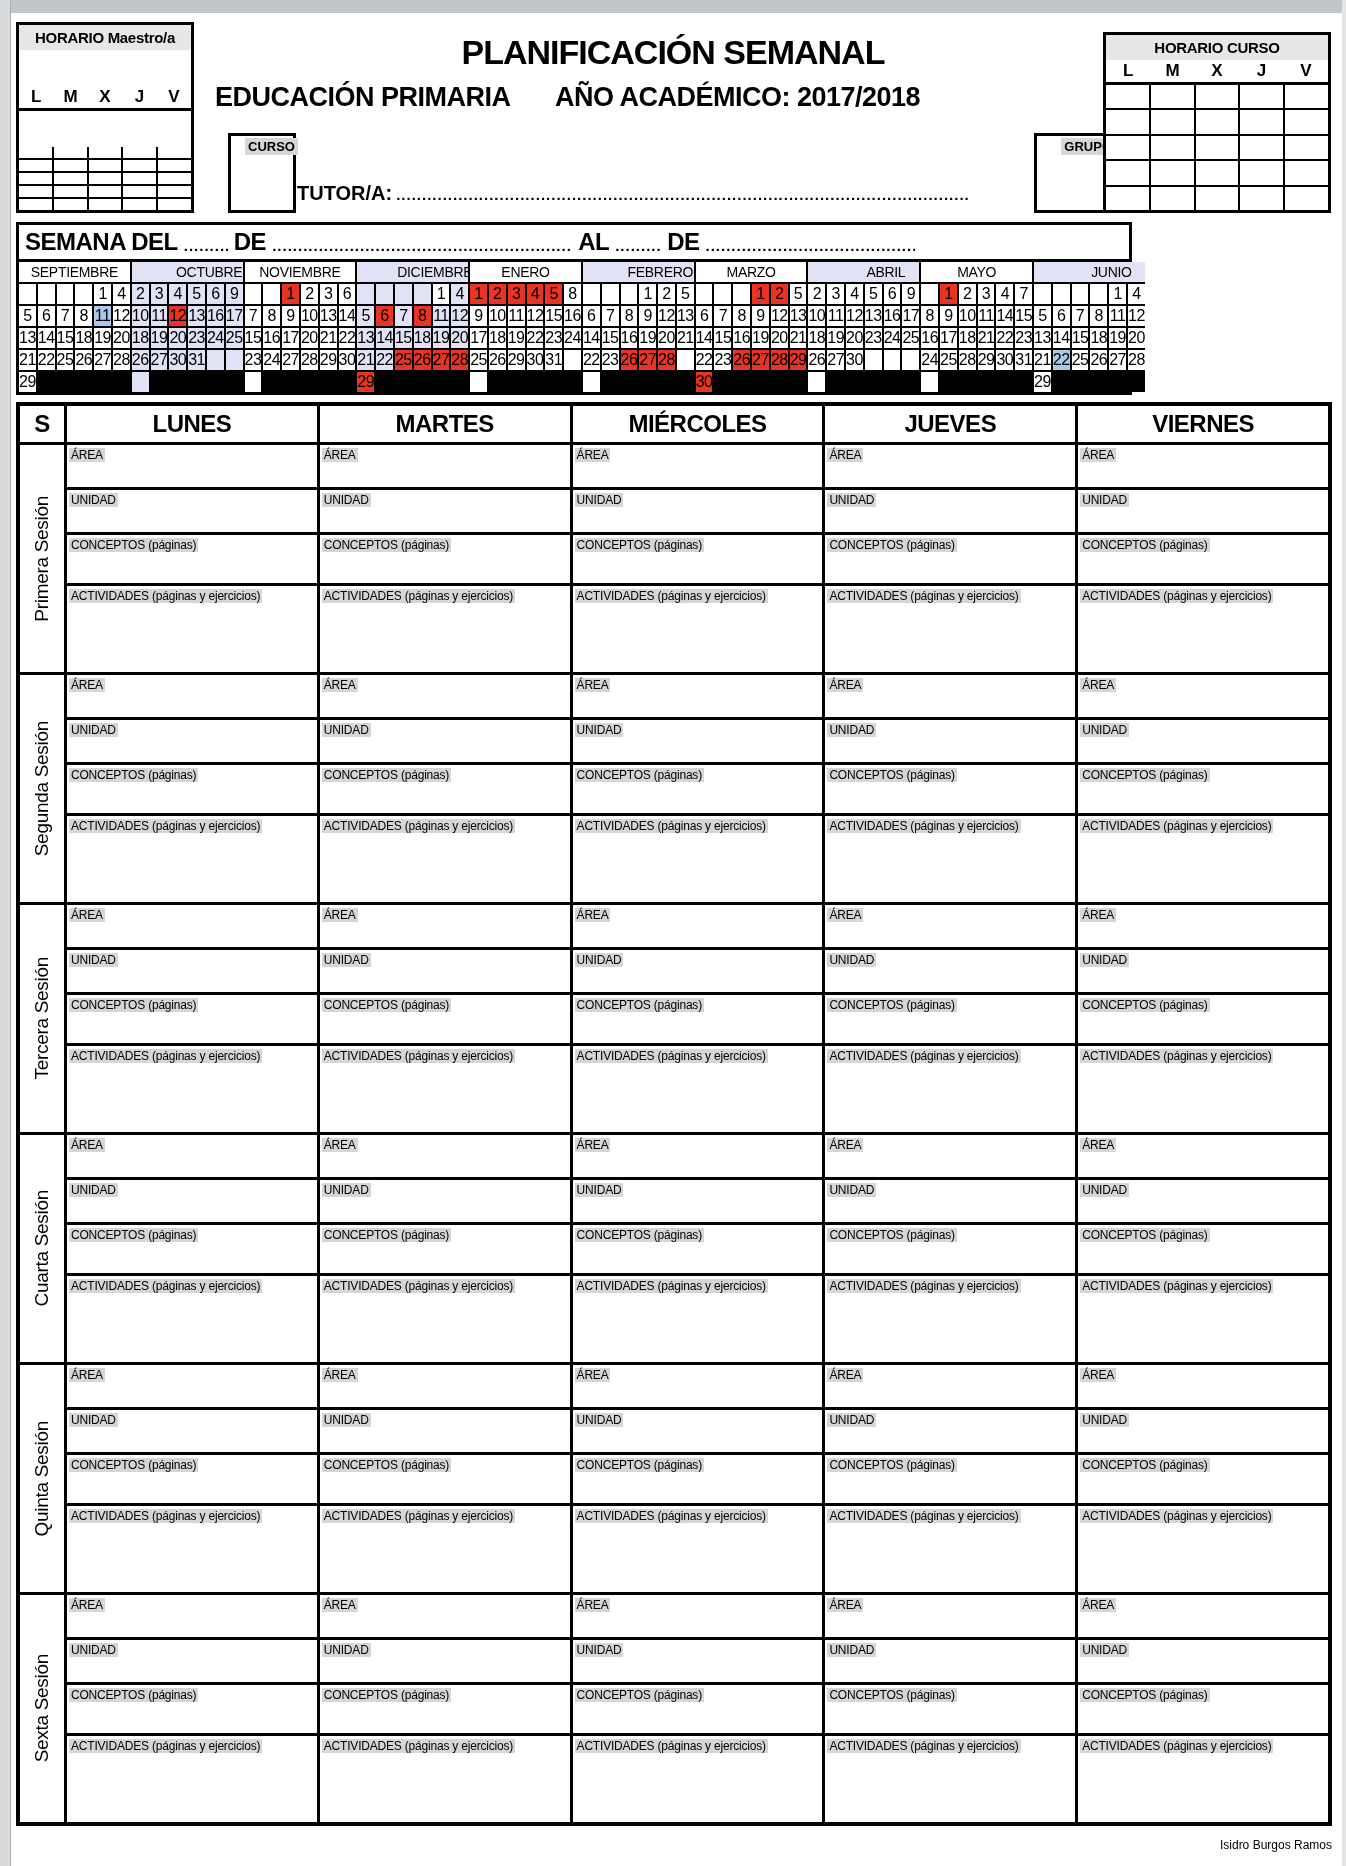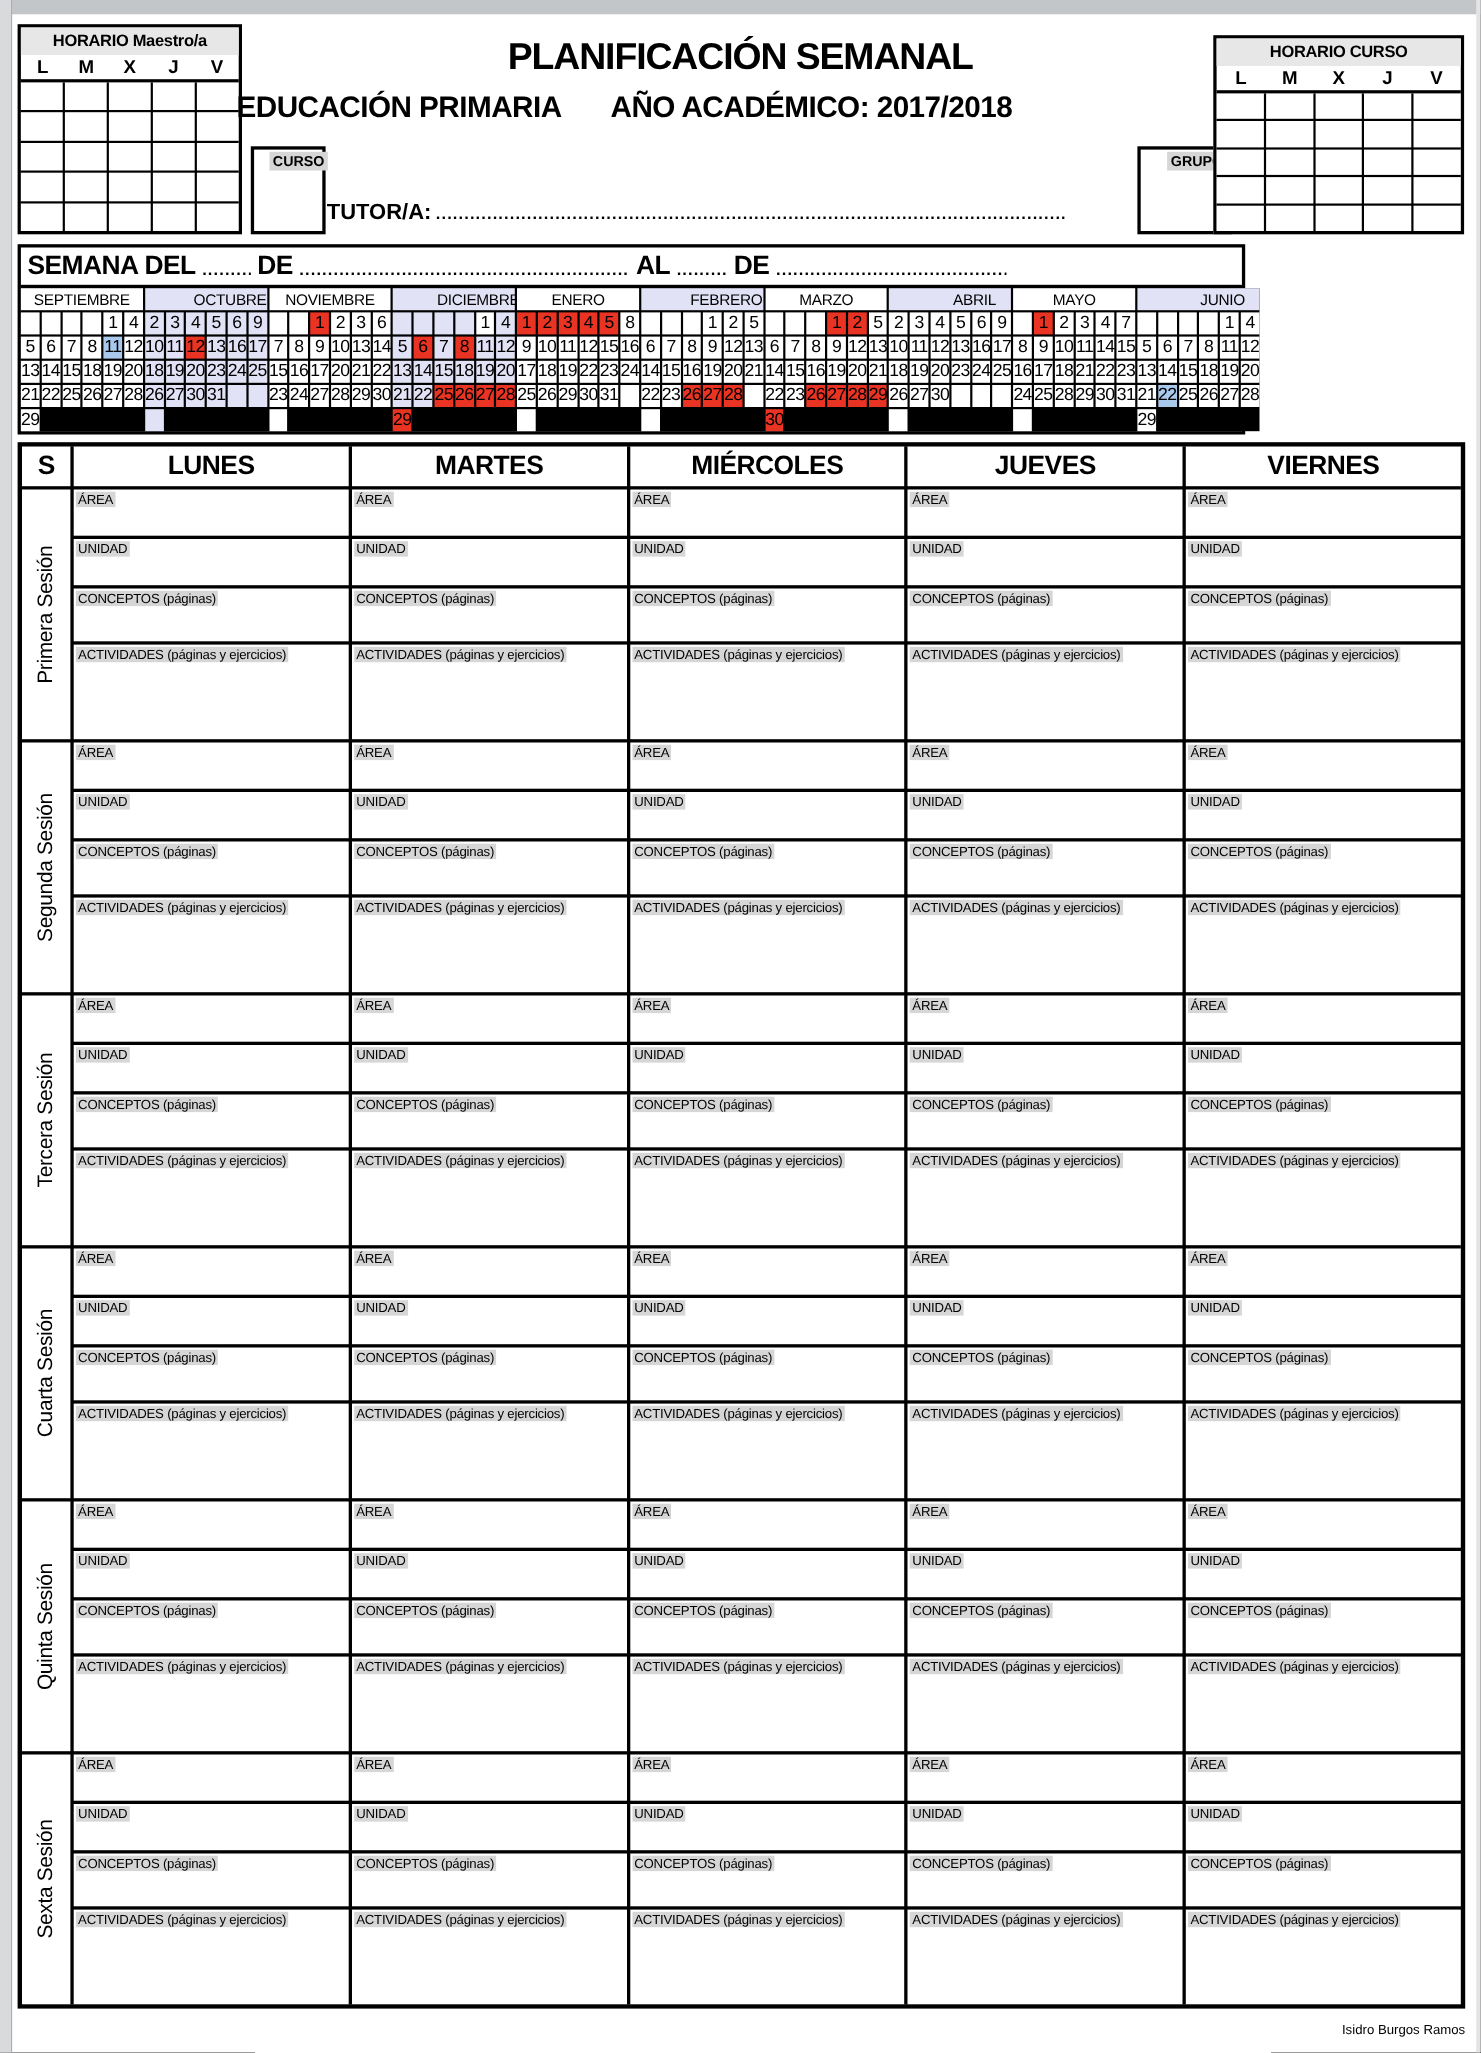--- a/index.html
+++ b/index.html
@@ -4,21 +4,21 @@
 <style>
   html,body{margin:0;padding:0;}
   body{width:1346px;height:1866px;background:#fff;position:relative;overflow:hidden;
        font-family:"Liberation Sans","DejaVu Sans",sans-serif;color:#000;}
   .strip-top{position:absolute;left:0;top:0;width:1346px;height:13px;background:#c2c6c9;}
   .strip-left{position:absolute;left:0;top:0;width:10px;height:1866px;background:#d9dadb;border-right:1px solid #a9afb2;}
   .strip-right{position:absolute;right:0;top:0;width:4px;height:1866px;background:#e3e4e5;}
 
   
   .mini-table{position:absolute;border:3px solid #000;display:flex;flex-direction:column;background:#fff;box-sizing:border-box;}
-  .mini-maestro{left:16px;top:22px;width:204px;height:191px;}
+  .mini-maestro{left:16px;top:22px;width:178px;height:191px;gap:36px;}
   .mini-curso{left:1103px;top:32px;width:228px;height:181px;}
   .mt-title{height:25px;background:#e7e7e7;display:flex;align-items:center;justify-content:center;
             font-size:15px;font-weight:bold;letter-spacing:-0.3px;}
   .mt-week{height:22px;display:grid;grid-template-columns:repeat(5,1fr);border-bottom:3px solid #000;}
   .mt-wd{display:flex;align-items:center;justify-content:center;font-weight:bold;font-size:17px;}
   .mt-grid{flex:1;display:grid;grid-template-columns:repeat(5,1fr);grid-auto-rows:1fr;gap:2px;background:#000;}
   .mt-cell{background:#fff;}
 
   
   .page-title{position:absolute;left:0;top:28px;width:1346px;text-align:center;

